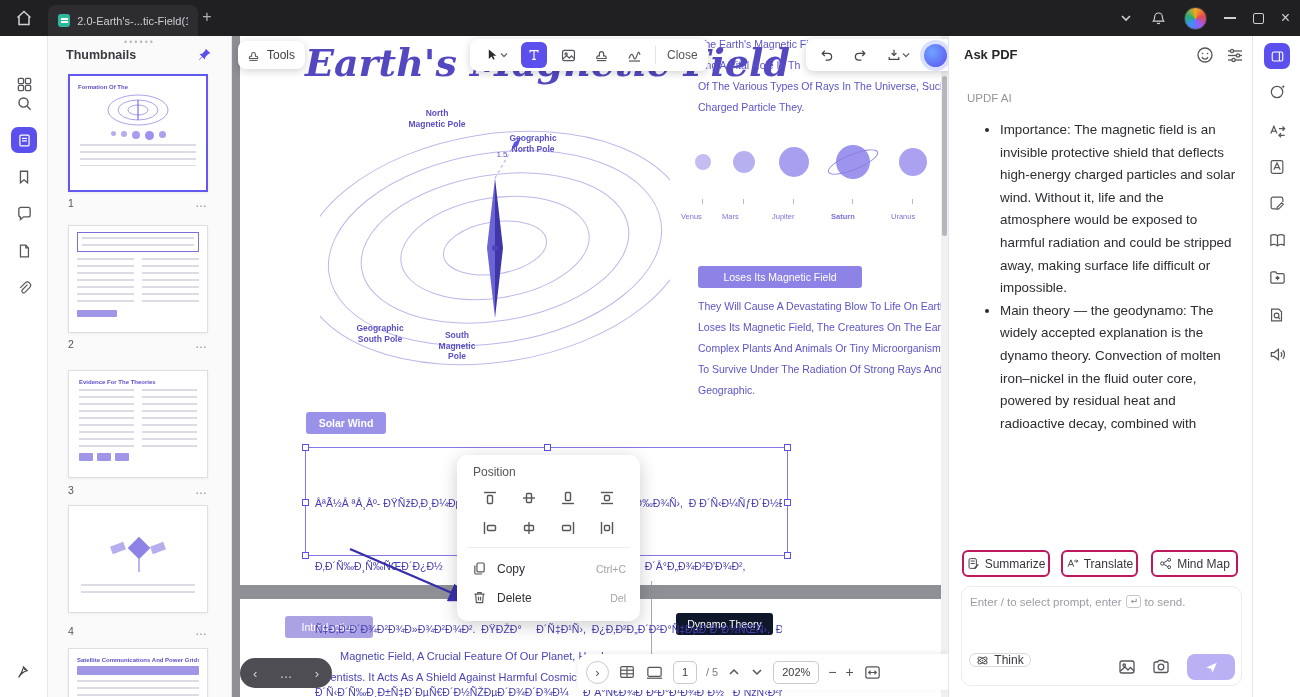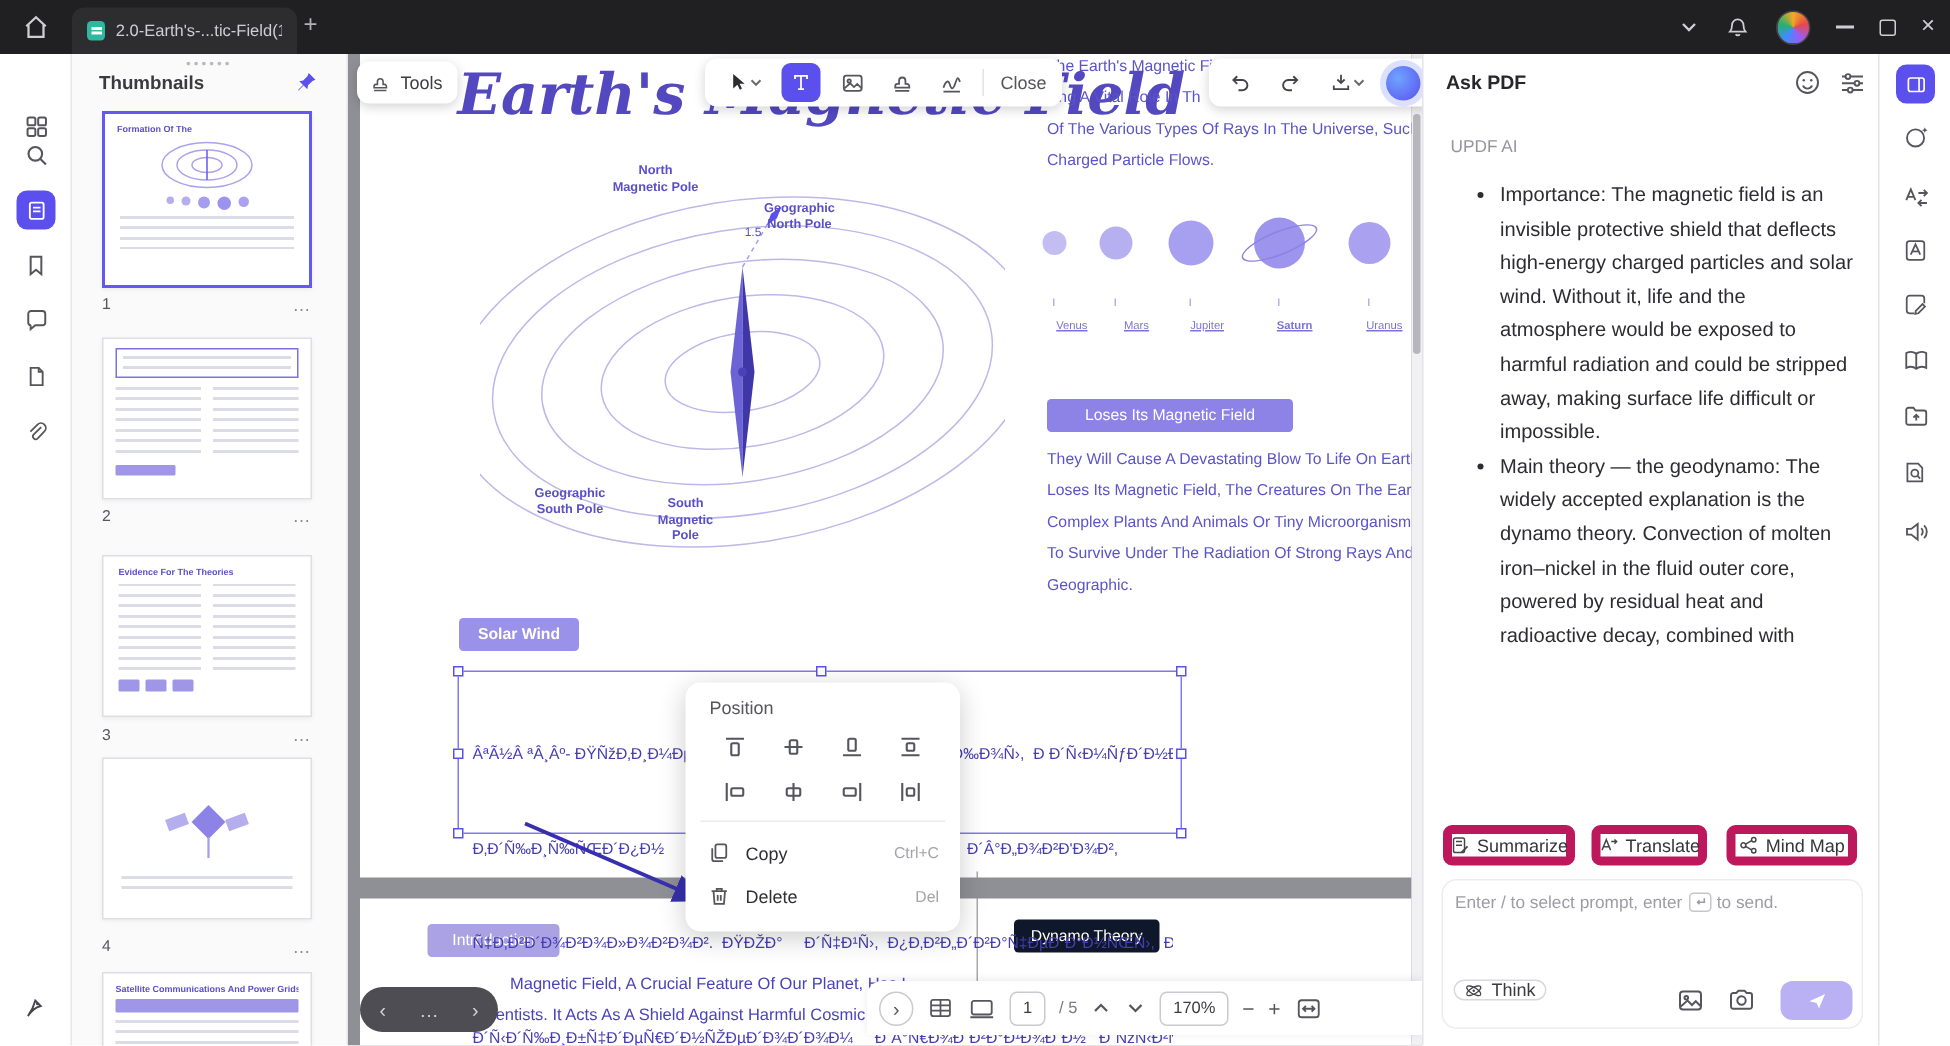--- a/index.html
+++ b/index.html
@@ -46,21 +46,21 @@
   .doc-area { position:absolute; left:232px; top:36px; width:716px; height:661px; background:#8f8f96; overflow:hidden; }
   .page-bg { position:absolute; left:8px; top:0; width:701px; height:661px; background:#fff; }
   .page-gap { position:absolute; left:8px; top:549px; width:701px; height:14px; background:#8f8f96; z-index:2; }
   .doc-title { position:absolute; left:73px; top:4px; font-family:"DejaVu Serif", serif; font-style:italic; font-weight:600; font-size:38px; color:#5348c0; white-space:nowrap; z-index:1; }
   .doc-line { font-size:10.5px; line-height:21px; color:#5b54c8; white-space:nowrap; }
   .intro-col { position:absolute; left:466px; top:-2px; width:250px; overflow:hidden; z-index:1; }
   .loses-col { position:absolute; left:466px; top:260px; width:250px; overflow:hidden; z-index:1; }
   .doc-tag { position:absolute; color:#fff; font-size:10.5px; display:flex; align-items:center; justify-content:center; border-radius:3px; z-index:1; white-space:nowrap; }
   .dg-label { position:absolute; font-size:8.5px; font-weight:bold; color:#5a50c6; text-align:center; white-space:pre-line; line-height:1.25; z-index:1; }
   .planet { position:absolute; border-radius:50%; z-index:1; }
-  .planet-label { position:absolute; width:44px; text-align:right; font-size:7.5px; color:#7c73d8; top:176px; z-index:1;text-decoration:underline; }
+  .planet-label { position:absolute; width:44px; text-align:left; font-size:7.5px; color:#7c73d8; top:176px; z-index:1; }
   .ptick { position:absolute; width:1px; height:5px; background:#b7b0ea; top:163px; z-index:1; }
   .sel-block { position:absolute; left:73px; top:411px; width:483px; height:109px; border:1px solid #8278e8; z-index:3; }
   .sel-text { position:absolute; left:9px; top:3px; right:5px; font-size:10.5px; line-height:21px; color:#453db2; white-space:pre; overflow:hidden; }
   .handle { position:absolute; width:7px; height:7px; background:#fff; border:1.5px solid #5b50ee; }
   .v-divider { position:absolute; left:419px; top:545px; width:1px; height:74px; background:#a9a9b0; z-index:1; }
   .p2-line { position:absolute; font-size:11px; color:#4a44b8; white-space:nowrap; z-index:1; }
   .scrollbar { position:absolute; right:0; top:0; width:7px; height:661px; background:#f1f1f4; z-index:4; }
   .scroll-thumb { position:absolute; left:1px; top:40px; width:5px; height:160px; background:#b6b6bc; border-radius:3px; }
 
   
@@ -93,21 +93,21 @@
   .nav-pill { position:absolute; left:8px; top:622px; width:92px; height:30px; background:#4d4d53; border-radius:15px; display:flex; align-items:center; justify-content:space-between; padding:0 13px; z-index:13; }
   .nav-pill span { color:#d4d4d9; font-size:13px; }
 
   
   .ask-panel { position:absolute; left:948px; top:36px; width:304px; height:661px; background:#fff; border-left:1px solid #e4e4e8; z-index:40; }
   .ap-title { position:absolute; left:15px; top:11px; font-size:13px; font-weight:bold; color:#26262b; }
   .ap-hic { position:absolute; top:9px; width:20px; height:20px; }
   .ap-provider { position:absolute; left:18px; top:56px; font-size:11.5px; color:#94949c; }
   .ap-text { position:absolute; left:29px; top:83px; width:258px; height:442px; overflow:hidden; font-size:13.4px; line-height:22.6px; color:#2c2c32; }
   .ap-text ul { margin:0; padding-left:22px; }
-  .ap-chip { position:absolute; top:514px; height:27px; border:6px solid #be185d; border-radius:6px; background:#fff; display:flex; align-items:center; justify-content:center; gap:5px; font-size:12px; color:#35353b; }
+  .ap-chip { position:absolute; top:514px; height:27px; border:2px solid #be185d; border-radius:6px; background:#fff; display:flex; align-items:center; justify-content:center; gap:5px; font-size:12px; color:#35353b; }
   .ap-input { position:absolute; left:12px; top:550px; width:281px; height:100px; border:1px solid #ececf1; border-radius:10px; background:#fff; }
   .ap-ph { position:absolute; left:8px; top:8px; display:flex; align-items:center; gap:4px; font-size:11.5px; color:#9c9ca4; }
   .ap-key { width:15px; height:13px; border:1px solid #c6c6cd; border-radius:3px; display:flex; align-items:center; justify-content:center; }
   .ap-think { position:absolute; left:7px; top:66px; width:62px; height:14px; border:1px solid #d8d8de; border-radius:14px; display:flex; align-items:center; justify-content:center; gap:5px; font-size:12px; color:#3a3a40; }
   .ap-send { position:absolute; right:6px; top:67px; width:48px; height:26px; background:#b9b1f4; border-radius:8px; display:flex; align-items:center; justify-content:center; }
   .ap-foot-ic { position:absolute; top:70px; width:20px; height:20px; }
 
   
   .right-rail { position:absolute; left:1252px; top:36px; width:48px; height:661px; background:#fff; border-left:1px solid #e4e4e8; z-index:50; }
   .rr-active { position:absolute; left:11px; top:7px; width:26px; height:26px; background:#5b50ee; border-radius:7px; display:flex; align-items:center; justify-content:center; }
@@ -283,21 +283,21 @@
 
 <div class="doc-area">
   <div class="page-bg"></div>
 
   <div class="doc-title">Earth's Magnetic Field</div>
 
   <div class="intro-col">
     <div class="doc-line">The Earth's Magnetic Field Is Like A Huge And Invisible F</div>
     <div class="doc-line">ying A Vital Role In Th</div>
     <div class="doc-line">Of The Various Types Of Rays In The Universe, Such As F</div>
-    <div class="doc-line">Charged Particle Flows.</div>
+    <div class="doc-line">Charged Particle They.</div>
   </div>
 
   <svg class="abs" style="left:88px; top:62px; z-index:1;" width="350" height="292" viewBox="0 0 350 292">
     <g transform="rotate(-9 175 150)" fill="none" stroke="#beb8ea" stroke-width="1">
       <ellipse cx="175" cy="150" rx="52" ry="26"></ellipse>
       <ellipse cx="175" cy="150" rx="95" ry="50"></ellipse>
       <ellipse cx="175" cy="150" rx="135" ry="73"></ellipse>
       <ellipse cx="175" cy="150" rx="168" ry="95"></ellipse>
       <ellipse cx="175" cy="150" rx="196" ry="114"></ellipse>
     </g>
@@ -563,21 +563,21 @@
     <span>
         <svg width="14" height="14" viewBox="0 0 14 14" fill="none" stroke="#55555c" stroke-width="1.5">
           <polyline points="3,9 7,5 11,9"></polyline>
         </svg>
       </span>
     <span>
         <svg width="14" height="14" viewBox="0 0 14 14" fill="none" stroke="#55555c" stroke-width="1.5">
           <polyline points="3,5 7,9 11,5"></polyline>
         </svg>
       </span>
-    <span class="bb-box" style="width:46px;">170%</span>
+    <span class="bb-box" style="width:46px;">202%</span>
     <span class="bb-glyph">−</span>
     <span class="bb-glyph">+</span>
     <span>
         <svg width="19" height="19" viewBox="0 0 20 20" fill="none" stroke="#55555c" stroke-width="1.3">
           <rect x="3" y="4" width="14" height="12" rx="2"></rect>
           <path d="M6 10 h8 M8 8 l-2 2 2 2 M12 8 l2 2 -2 2"></path>
         </svg>
       </span>
   </div>
   <div class="nav-pill">

